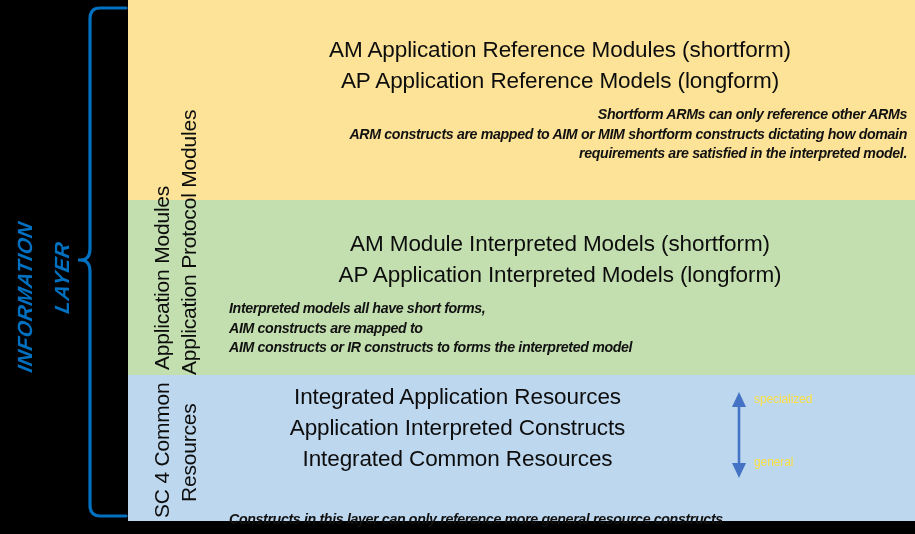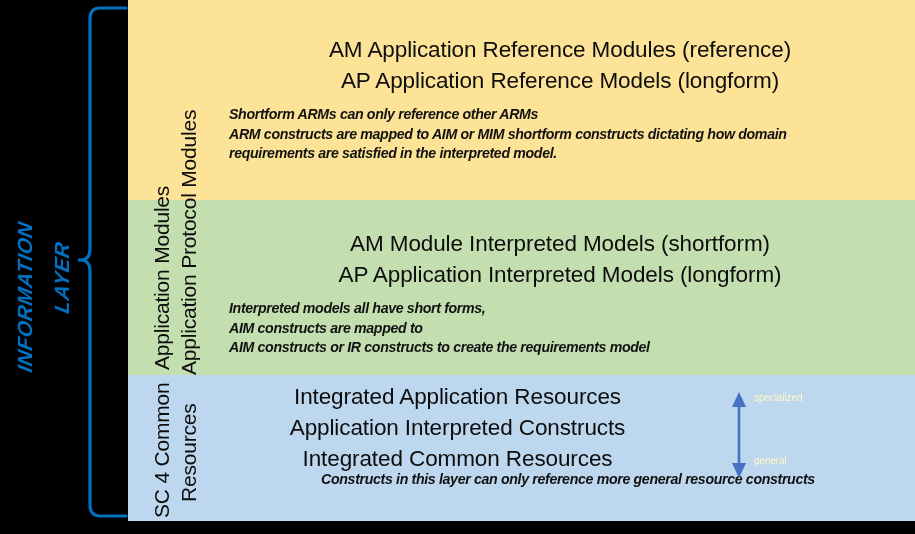--- a/index.html
+++ b/index.html
@@ -108,22 +108,22 @@
   #scale-arrow {
     position: absolute;
     left: 0px;
     top: 0px;
     width: 22px;
     height: 88px;
   }
   .scale-lbl {
     position: absolute;
     left: 26px;
-    color: #fef9c3;
-    font-size: 10px;
+    color: #fde047;
+    font-size: 12px;
     font-weight: 400;
     letter-spacing: -0.1px;
     white-space: nowrap;
   }
   #scale-lbl-top { top: 1px; }
   #scale-lbl-bot { top: 64px; }
 </style>
 </head>
 <body>
 
@@ -143,45 +143,45 @@
     <span class="il-line il-line-2">LAYER</span>
   </div>
 
   <div class="vlabel" style="left:150px; top:370px;">Application Modules</div>
   <div class="vlabel" style="left:177px; top:375px;">Application Protocol Modules</div>
 
   <div class="vlabel" style="left:150px; top:518px;">SC 4 Common</div>
   <div class="vlabel" style="left:177px; top:502px;">Resources</div>
 
   <div class="band-headings" style="top:34px;">
-    <div>AM Application Reference Modules (reference)</div>
+    <div>AM Application Reference Modules (shortform)</div>
     <div>AP Application Reference Models (longform)</div>
   </div>
-  <div class="band-note" style="top:105px;">
+  <div class="band-note" style="top:105px;text-align:right;">
     <div>Shortform ARMs can only reference other ARMs</div>
     <div>ARM constructs are mapped to AIM or MIM shortform constructs dictating how domain</div>
     <div>requirements are satisfied in the interpreted model.</div>
   </div>
 
   <div class="band-headings" style="top:228px;">
     <div>AM Module Interpreted Models (shortform)</div>
     <div>AP Application Interpreted Models (longform)</div>
   </div>
   <div class="band-note" style="top:299px;">
     <div>Interpreted models all have short forms,</div>
     <div>AIM constructs are mapped to</div>
-    <div>AIM constructs or IR constructs to create the requirements model</div>
+    <div>AIM constructs or IR constructs to forms the interpreted model</div>
   </div>
 
   <div class="band-headings" style="top:381px; left:190px; right:190px;">
     <div>Integrated Application Resources</div>
     <div>Application Interpreted Constructs</div>
     <div>Integrated Common Resources</div>
   </div>
-  <div class="band-note" style="top:470px;text-align:center;">
+  <div class="band-note" style="top:510px;">
     <div>Constructs in this layer can only reference more general resource constructs</div>
   </div>
 
   <div id="scale-group">
     <svg id="scale-arrow" viewBox="0 0 22 88">
       <line x1="11" y1="12" x2="11" y2="76" stroke="#4472C4" stroke-width="2.6"></line>
       <polygon points="11,1 18,16 4,16" fill="#4472C4"></polygon>
       <polygon points="11,87 18,72 4,72" fill="#4472C4"></polygon>
     </svg>
     <div class="scale-lbl" id="scale-lbl-top">specialized</div>

